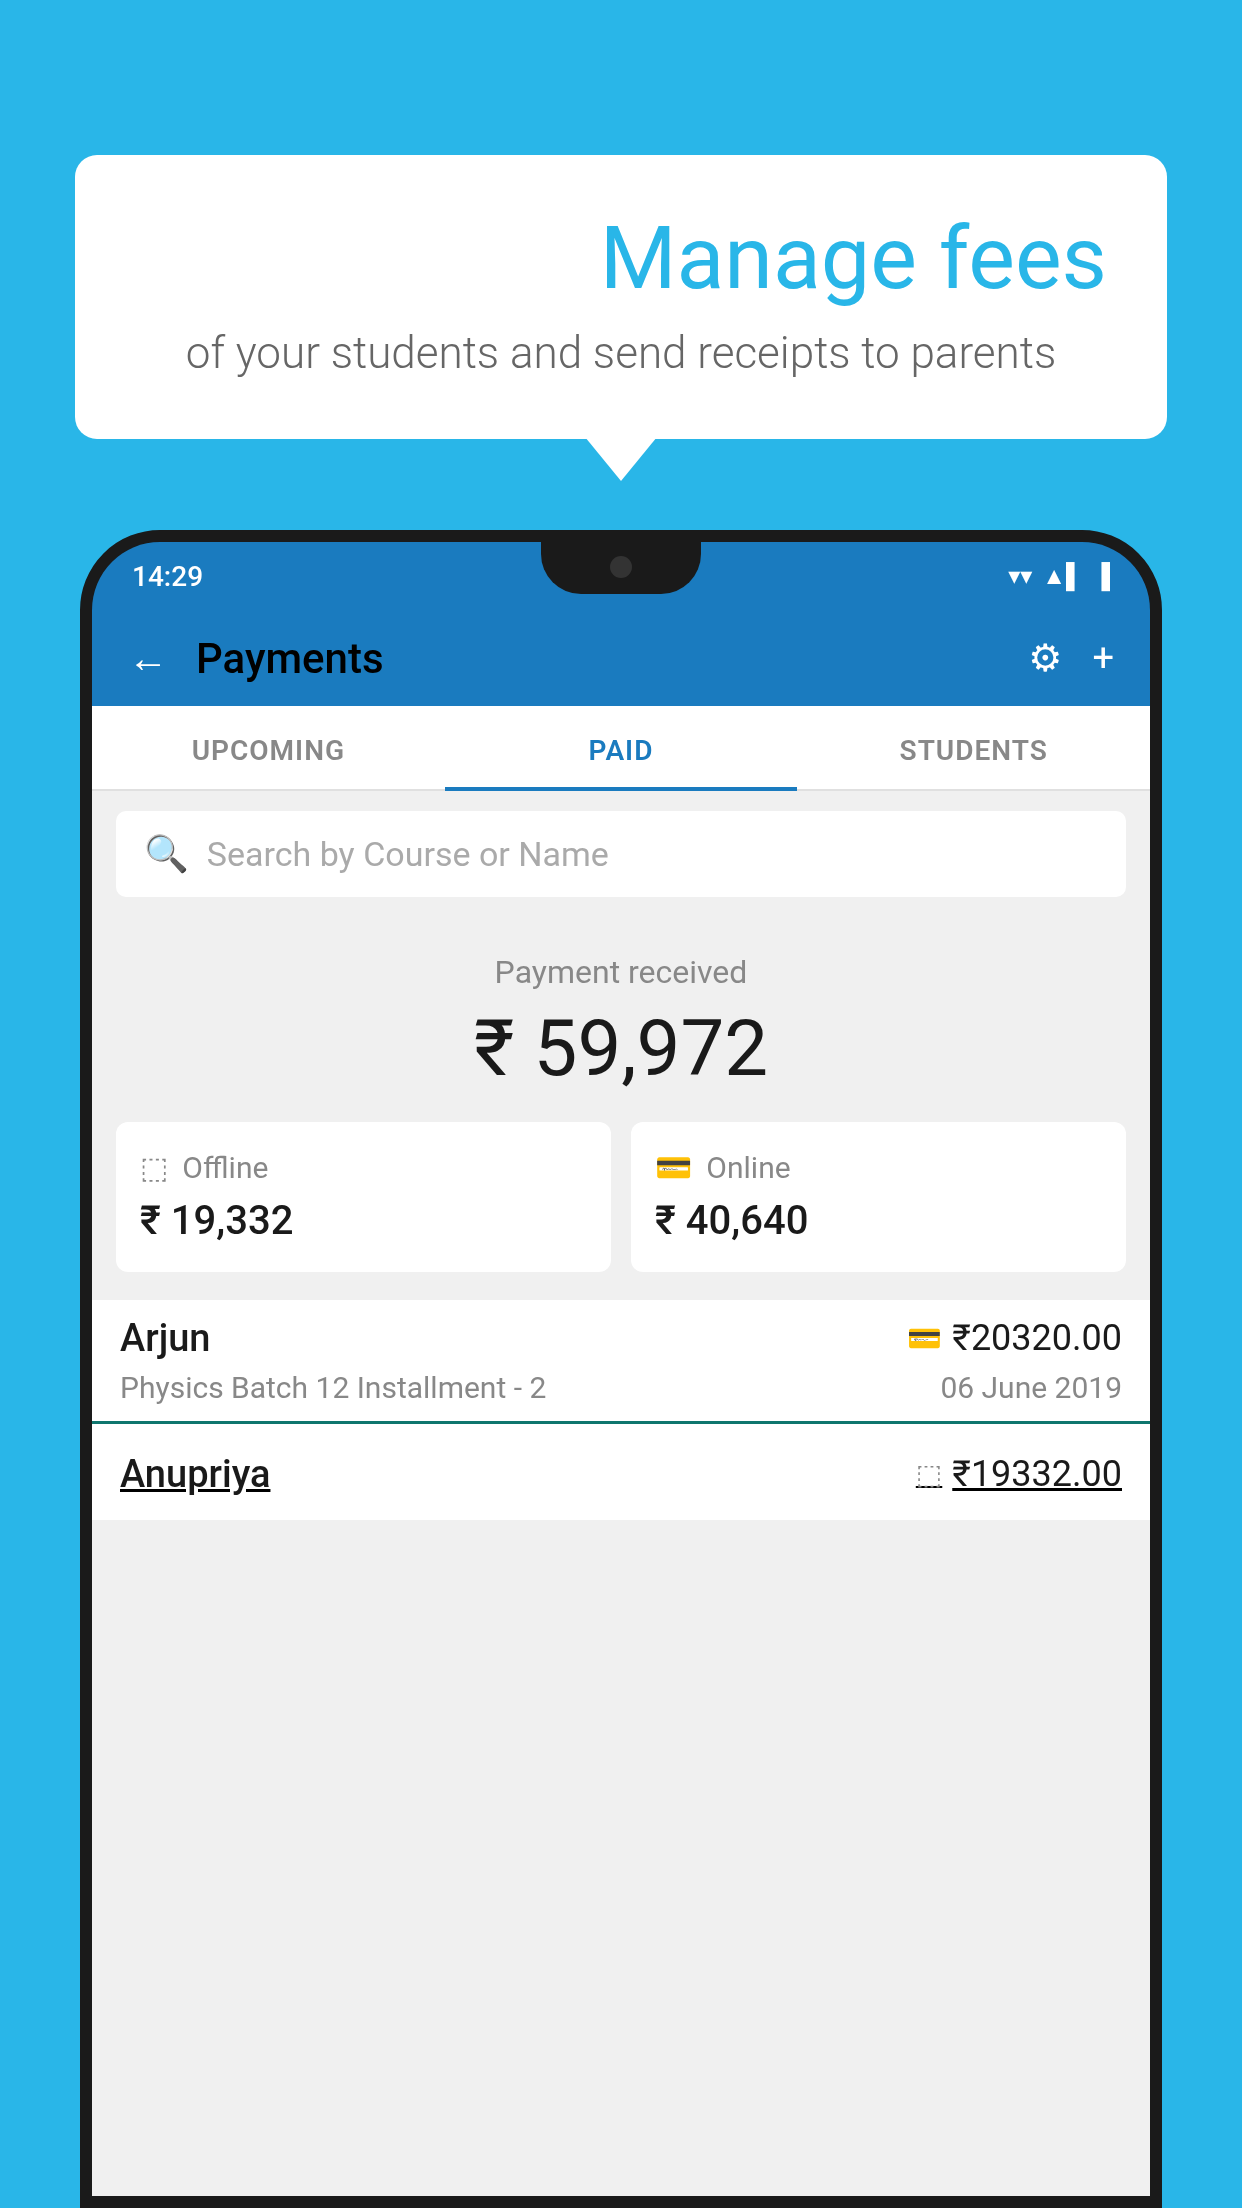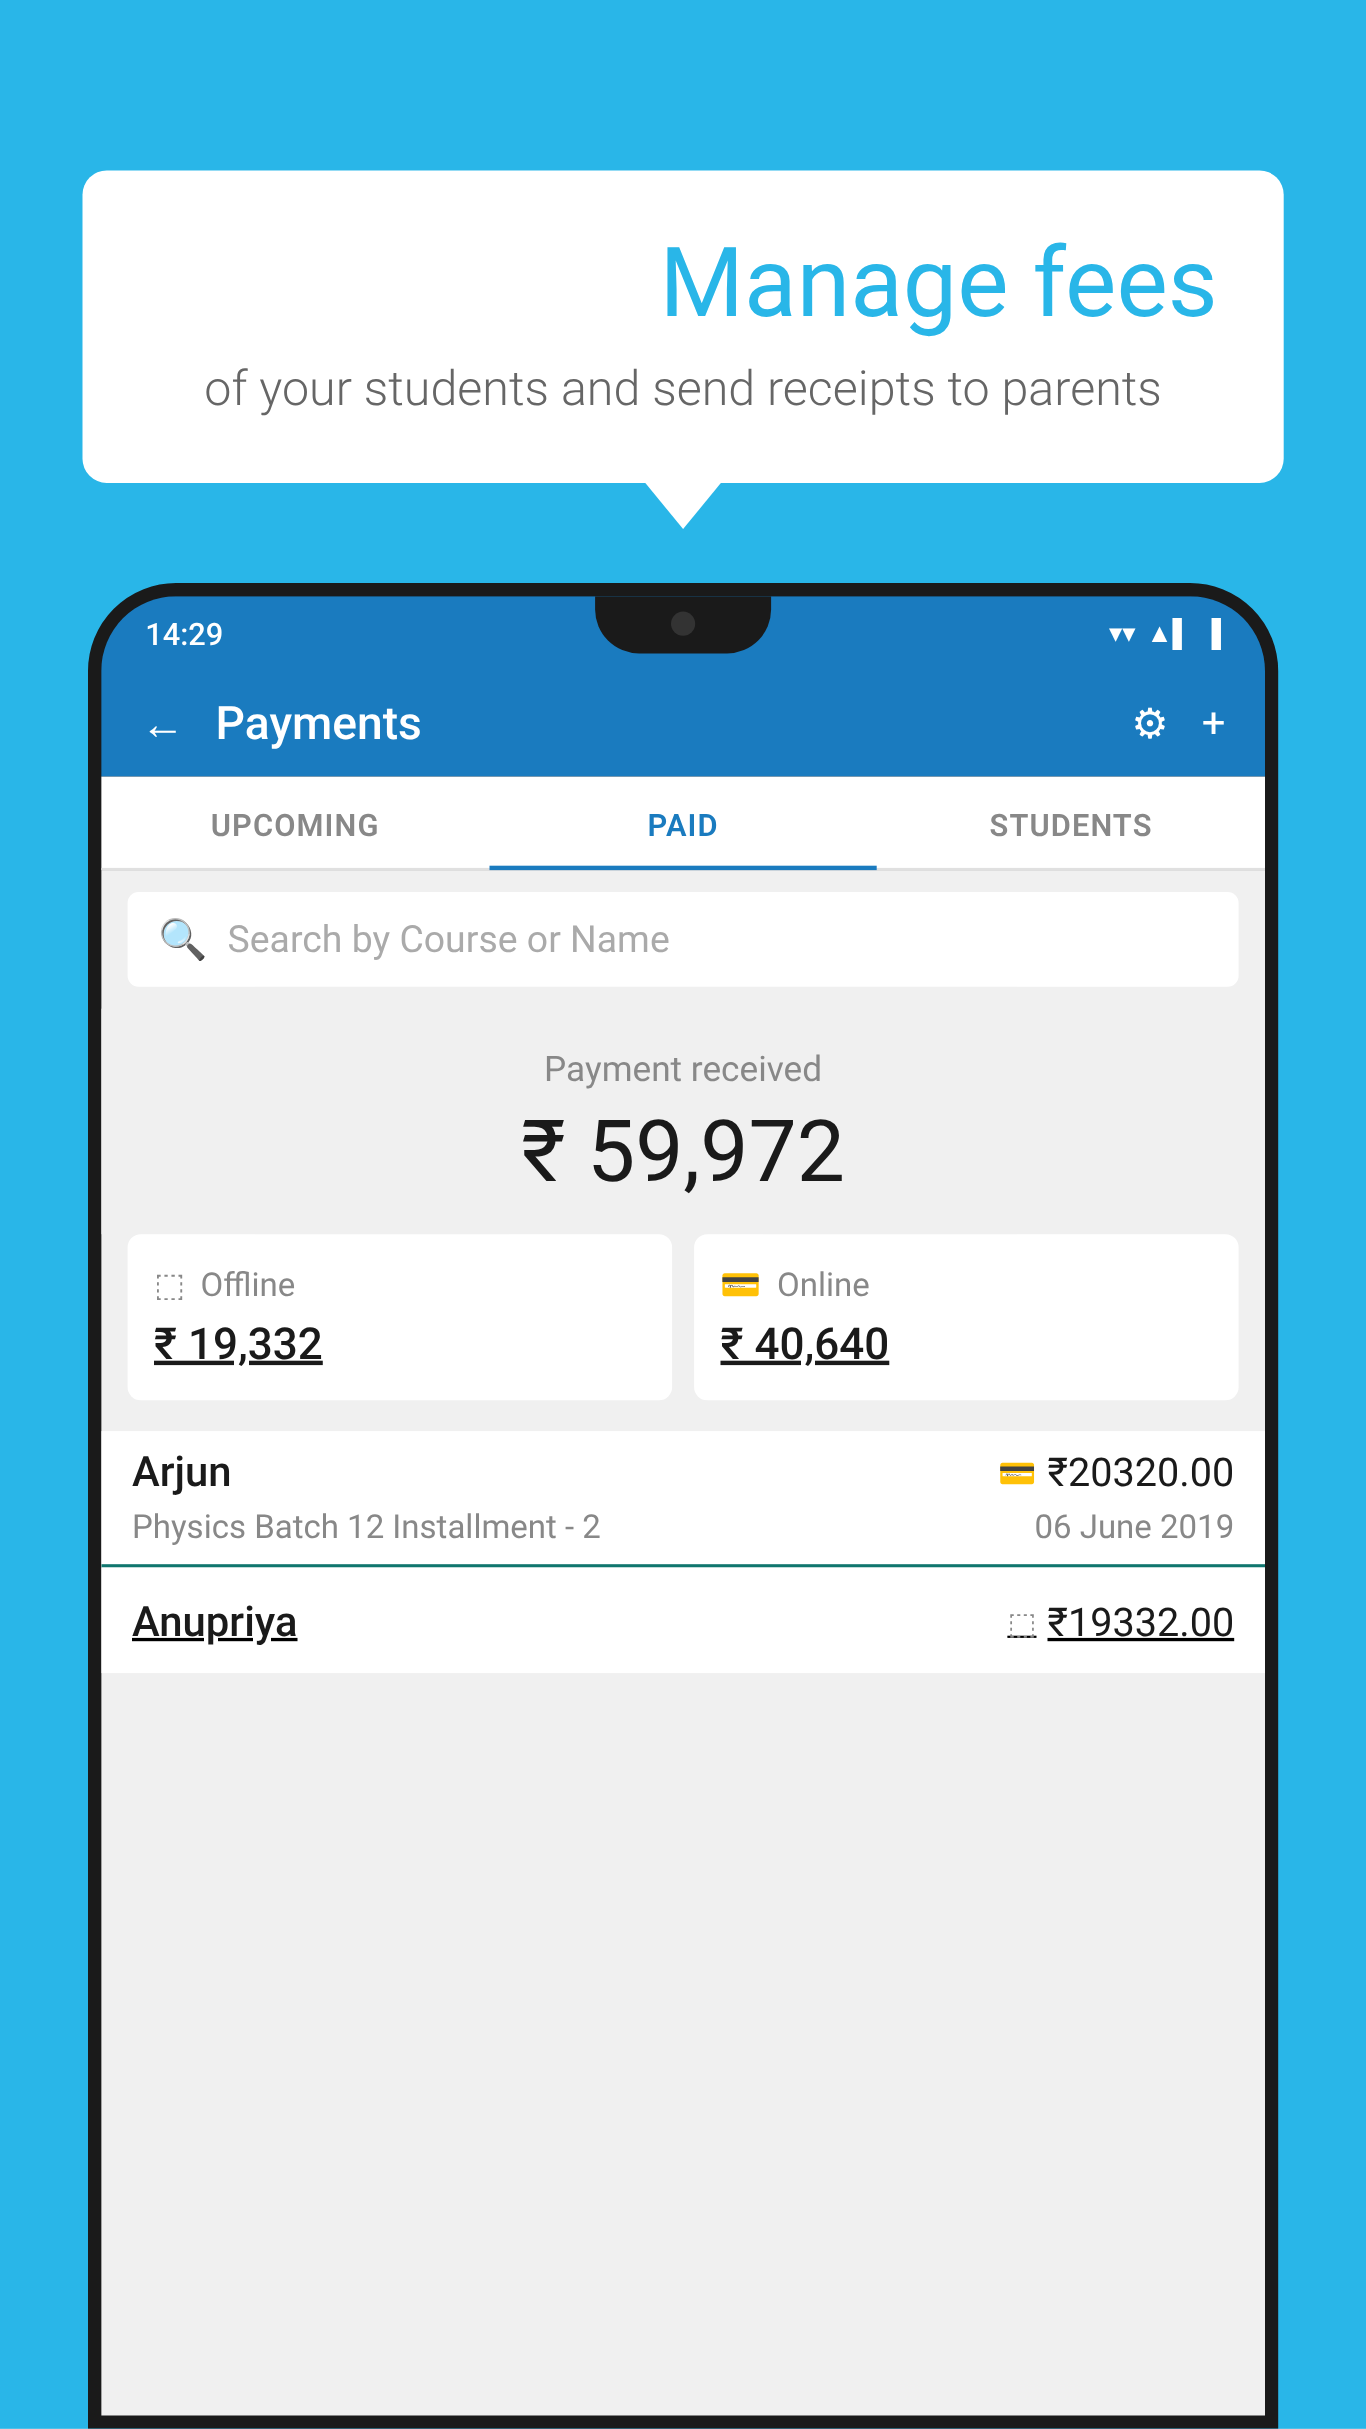--- a/index.html
+++ b/index.html
@@ -131,21 +131,21 @@
     }
 
     .back-arrow {
       color: white;
       font-size: 40px;
       cursor: pointer;
     }
 
     .header-title {
       flex: 1;
-      color: #ffffff;
+      color: #000000;
       font-size: 42px;
       font-weight: 500;
     }
 
     .header-icons {
       display: flex;
       align-items: center;
       gap: 30px;
     }
 
@@ -252,21 +252,20 @@
 
     .card-icon {
       font-size: 30px;
       color: #888;
     }
 
     .card-amount {
       font-size: 40px;
       color: #1a1a1a;
       font-weight: 500;
-      text-decoration: underline;
     }
 
     
     .transactions-header {
       display: flex;
       justify-content: space-between;
       align-items: center;
       padding: 18px 28px;
       background: #f0f0f0;
     }

